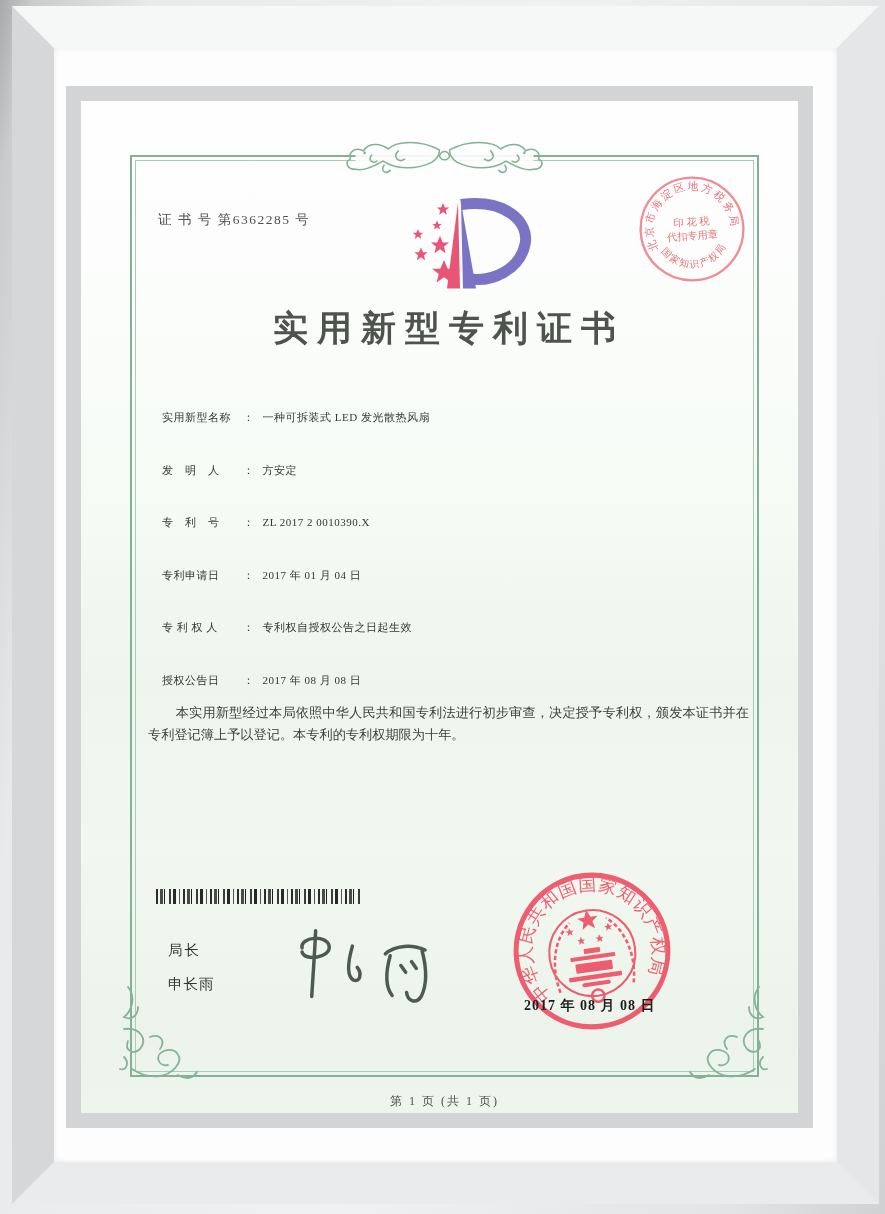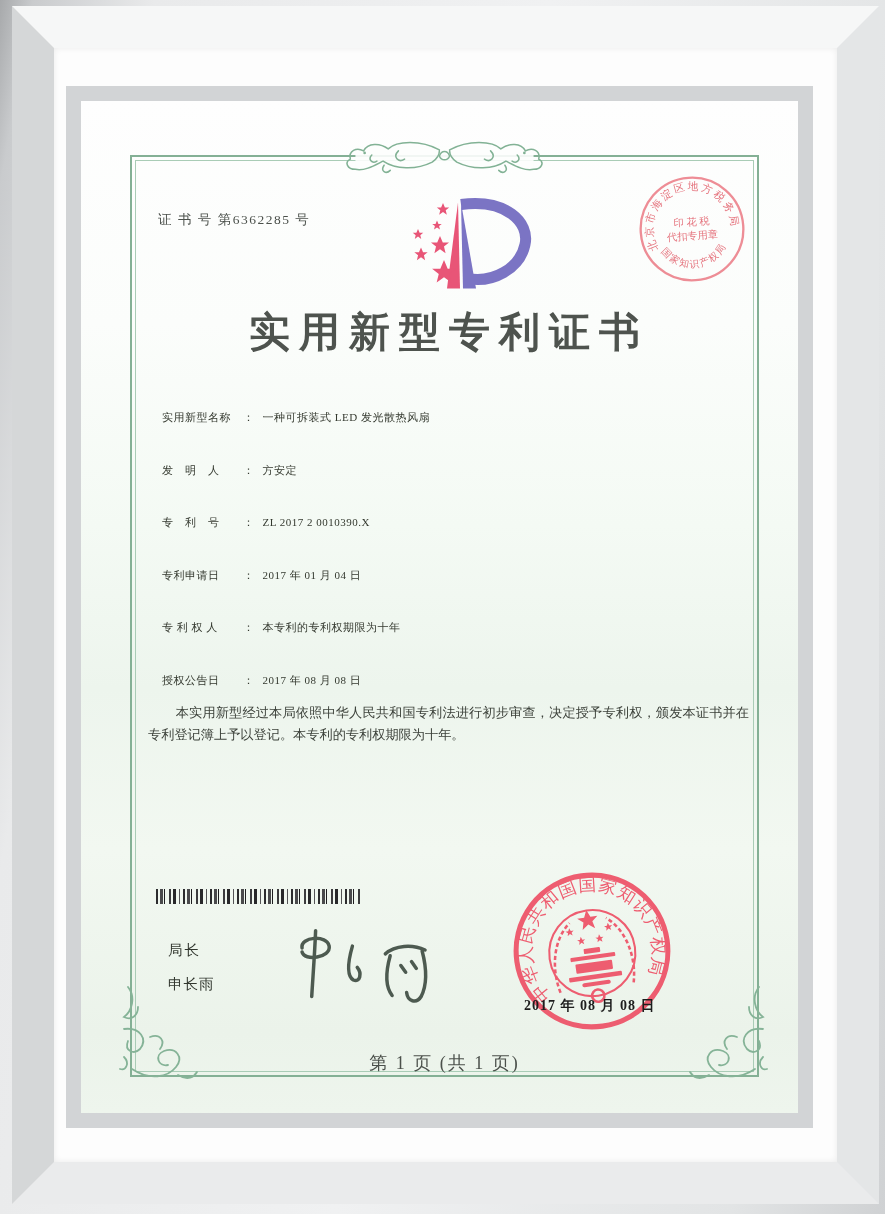--- a/index.html
+++ b/index.html
@@ -16,21 +16,21 @@
   .paper{position:absolute;left:81px;top:101px;right:87px;bottom:101px;
          background:linear-gradient(180deg,#fefefe 0%,#fbfdfb 22%,#f4faf4 42%,#edf5ed 58%,#f2f8f1 74%,#ebf3ea 92%,#eef5ed 100%);}
   
   .green-frame{position:absolute;left:130px;top:155px;width:625px;height:918px;
                border:2px solid #84b095;}
   .green-frame::before{content:'';position:absolute;inset:3px;border:1px solid #a9ccb6;pointer-events:none;}
   .abs{position:absolute;}
   .cert-number{left:26px;top:54px;font-size:13.5px;color:#4b504b;letter-spacing:1.5px;}
   .logo{left:262px;top:40px;width:150px;height:98px;}
   .tax-stamp{left:504px;top:16px;width:112px;height:112px;transform:rotate(-4deg);opacity:.88;}
-  .title{left:0;top:148px;width:100%;text-align:center;font-size:41px;font-weight:600;
+  .title{left:0;top:148px;width:100%;text-align:center;font-size:35px;font-weight:600;
          color:#4e534e;letter-spacing:9px;text-indent:9px;}
   .fields{left:30px;top:253px;right:30px;}
   .field-row{display:flex;align-items:baseline;height:19px;margin-bottom:33.5px;
              font-size:11px;color:#34392f;letter-spacing:.5px;}
   .field-label{display:inline-block;min-width:81px;white-space:nowrap;}
   .field-sep{margin:0 2px 0 0;}
   .field-value{margin-left:6px;white-space:nowrap;}
   .paras{left:16px;top:545px;width:601px;font-size:13.2px;line-height:21.6px;
          color:#3c413a;text-align:justify;}
   .paras p{margin:0;text-indent:2.1em;}
@@ -38,21 +38,21 @@
      background:repeating-linear-gradient(90deg,
        #2c2c2e 0 2px,transparent 2px 4px,#4a4a4c 4px 7px,transparent 7px 8px,
        #1e1e20 8px 9px,transparent 9px 13px,#3c3c3e 13px 15px,transparent 15px 17px,
        #28282a 17px 20px,transparent 20px 23px,#555557 23px 24px,transparent 24px 27px);}
   .issuer{left:36px;top:784px;font-size:14.5px;color:#32372f;font-family:Liberation Mono, monospace;}
   .issuer .t{letter-spacing:2px;}
   .issuer .n{margin-top:15px;letter-spacing:1px;}
   .signature{left:148px;top:762px;width:170px;height:92px;}
   .seal{left:378px;top:712px;width:164px;height:164px;transform:rotate(-8deg);opacity:.92;}
   .seal-date{left:392px;top:840px;font-size:14px;font-weight:bold;color:#1d1d1d;letter-spacing:1px;}
-  .page-footer{left:0;top:894px;width:100%;text-align:center;font-size:18px;color:#4b504b;letter-spacing:2px;}
+  .page-footer{left:0;top:936px;width:100%;text-align:center;font-size:12px;color:#4b504b;letter-spacing:2px;}
   .ornament-top{left:205px;top:-23px;width:215px;height:44px;}
   .flourish-br{right:-12px;bottom:-16px;width:82px;height:112px;}
   .flourish-bl{left:-14px;bottom:-16px;width:82px;height:112px;transform:scaleX(-1);}
 </style>
 </head>
 <body>
 
 <div class="scene">
   <div class="frame-face"></div>
   <div class="grey-band"></div>
@@ -156,21 +156,21 @@
           <span class="field-value">ZL 2017 2 0010390.X</span>
       </div>
       <div class="field-row">
         <span class="field-label">专利申请日</span>
           <span class="field-sep">：</span>
           <span class="field-value">2017 年 01 月 04 日</span>
       </div>
       <div class="field-row">
         <span class="field-label">专 利 权 人</span>
           <span class="field-sep">：</span>
-          <span class="field-value">本专利的专利权期限为十年</span>
+          <span class="field-value">专利权自授权公告之日起生效</span>
       </div>
       <div class="field-row">
         <span class="field-label">授权公告日</span>
           <span class="field-sep">：</span>
           <span class="field-value">2017 年 08 月 08 日</span>
       </div>
     </div>
 
     <div class="abs paras">
       <p>本实用新型经过本局依照中华人民共和国专利法进行初步审查，决定授予专利权，颁发本证书并在专利登记簿上予以登记。本专利的专利权期限为十年。</p>

